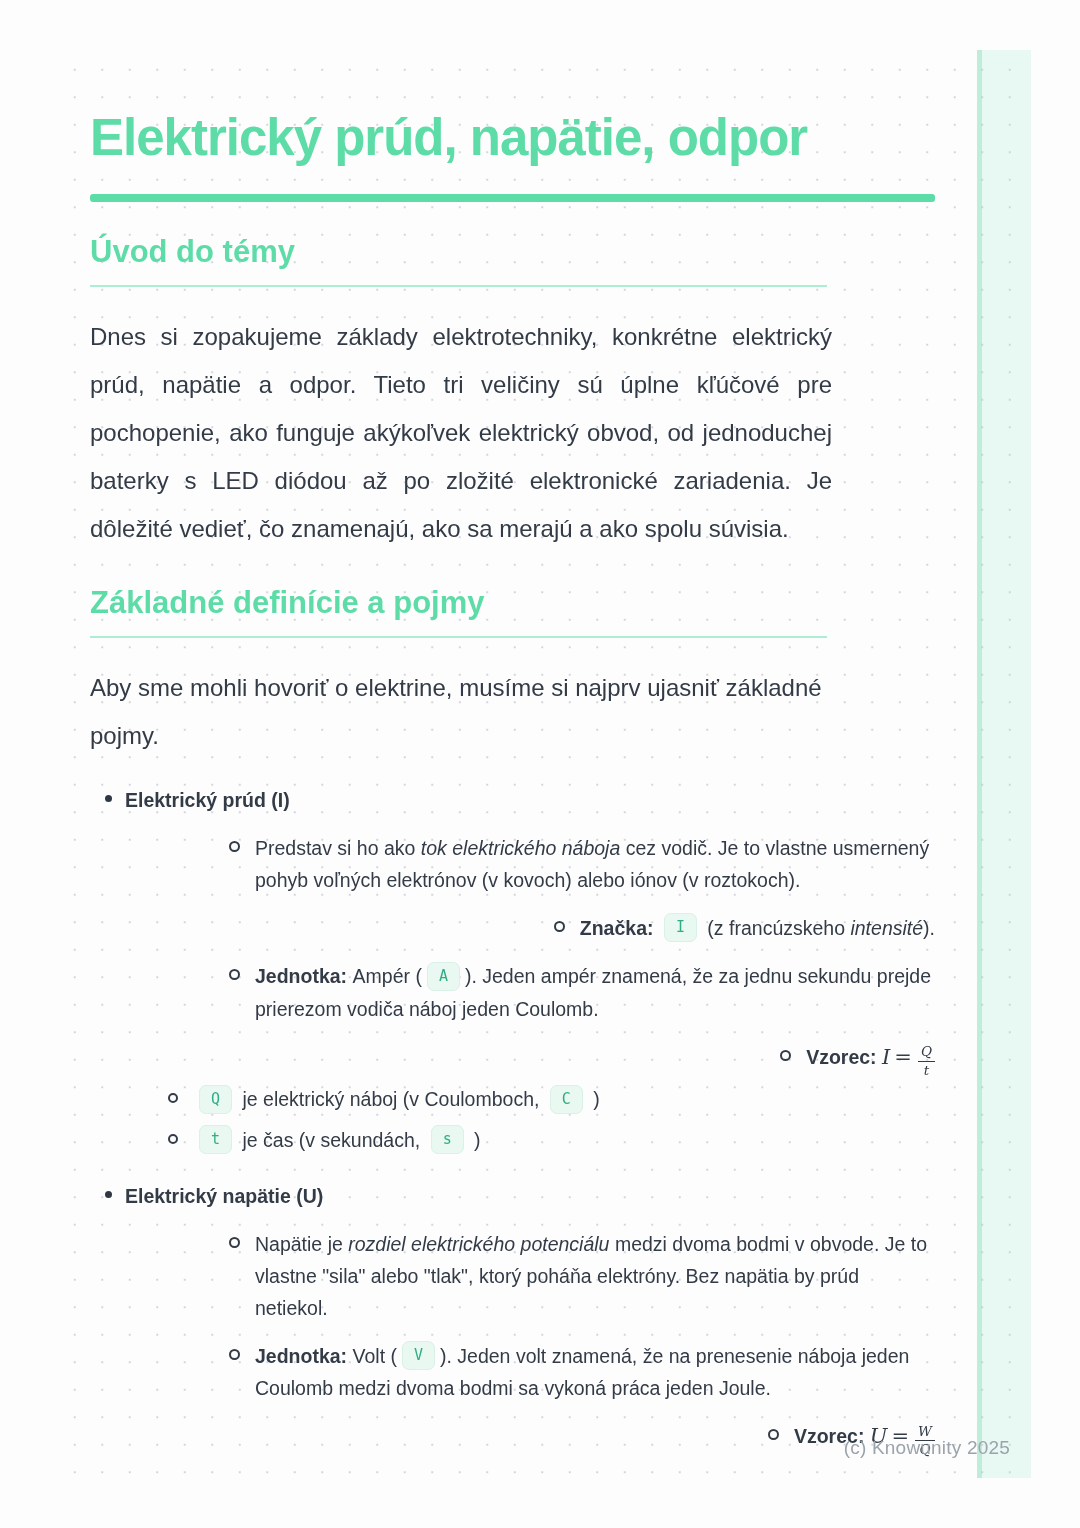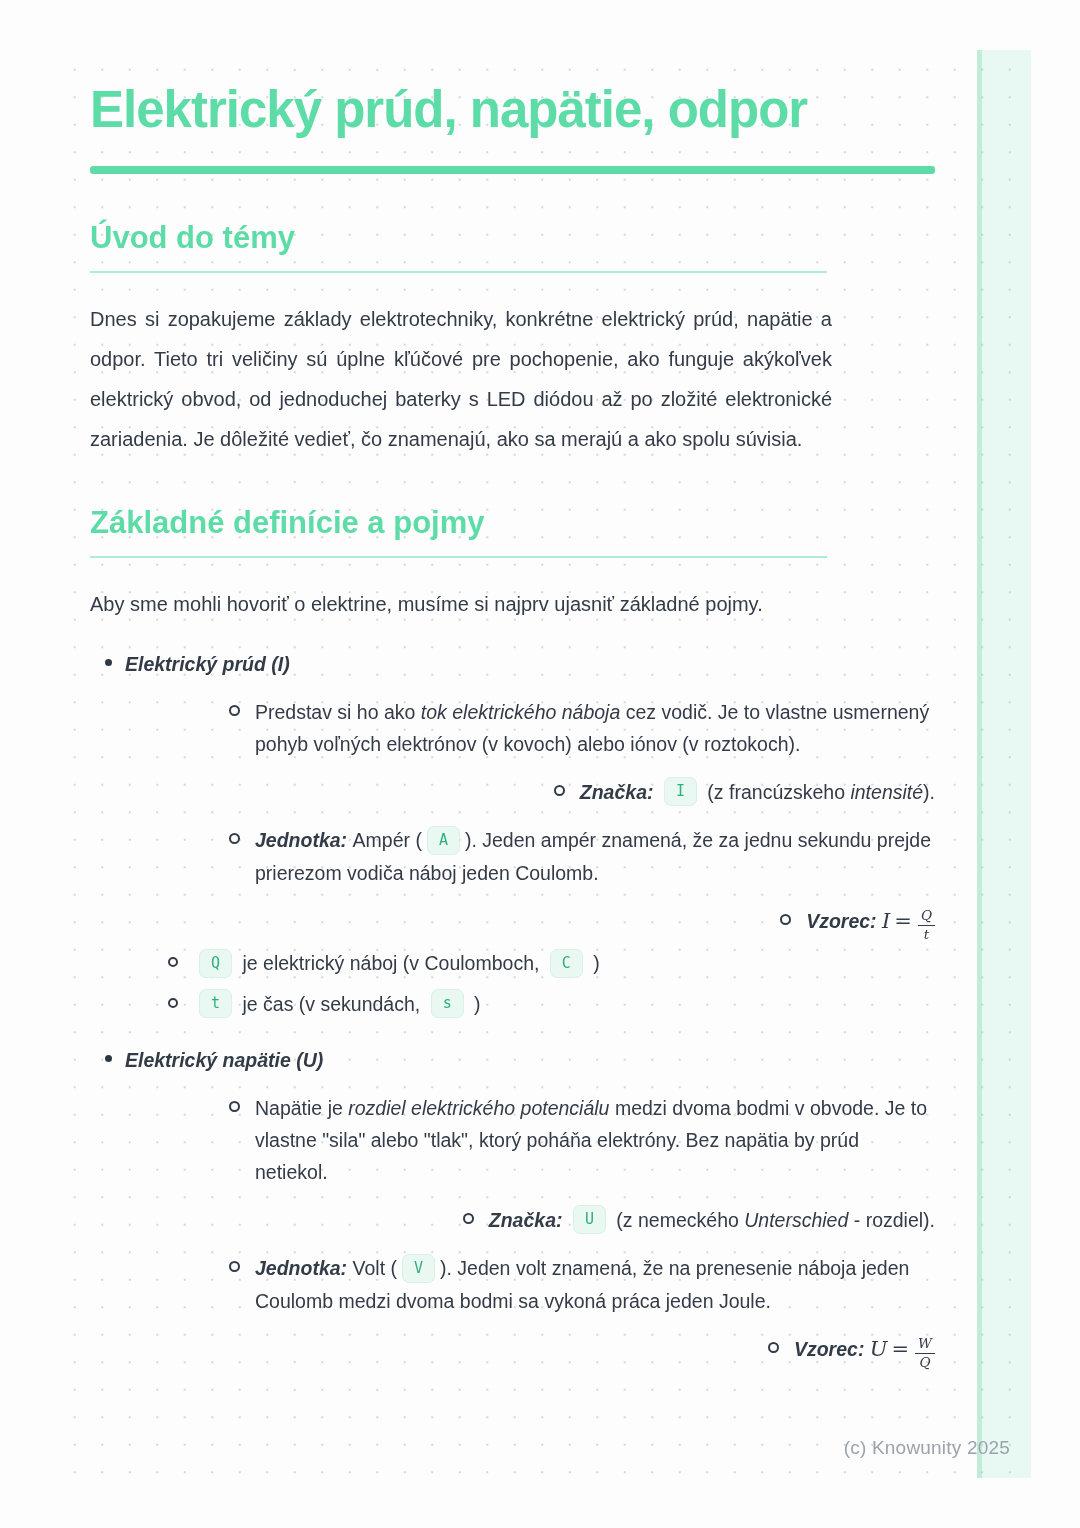--- a/index.html
+++ b/index.html
@@ -19,50 +19,50 @@
     background-position:6px 6px;
   }
 
   .accent-bar {
     position:absolute; left:977px; top:50px; width:54px; height:1428px;
     background:rgba(150,228,195,0.20);
     border-left:5px solid rgba(118,214,176,0.35);
     box-sizing:border-box;
   }
 
-  .content { position:absolute; left:90px; top:80px; width:845px; }
+  .content { position:absolute; left:90px; top:108px; width:845px; }
 
   h1 {
     margin:0; font-size:51px; line-height:60px; font-weight:800;
     letter-spacing:-1px; color:#5edca7; white-space:nowrap;
   }
   .rule-thick { height:8px; width:845px; background:#5edca7; border-radius:3px; margin-top:26px; }
 
-  h2 { margin:46px 0 0 0; font-size:31px; line-height:36px; font-weight:800; color:#5edca7; }
+  h2 { margin:32px 0 0 0; font-size:31px; line-height:36px; font-weight:800; color:#5edca7; }
   .rule-thin { height:2px; width:737px; background:#abeed3; margin-top:15px; }
 
-  .para { margin:26px 16px 0 0; font-size:20px; line-height:40px; width:742px; }
+  .para { margin:26px 16px 0 0; font-size:24px; line-height:48px; width:742px; }
   .justify { text-align:justify; }
 
   .list { margin-top:4px; }
   .li { display:flex; align-items:flex-start; }
   .li-content { font-size:19.5px; line-height:32px; }
   .level1 { margin-top:24px; }
   .level1 .li-content { font-weight:700; }
   .level2 { margin-top:16px;justify-content:flex-end; }
   .level2 .li-content { max-width:680px; }
   .level3 { margin-top:8px;text-align:center; }
   .level3 .li-content { max-width:640px; }
 
   .marker { box-sizing:content-box; border-radius:50%; }
   .m1 { flex:0 0 7px; width:7px; height:7px; background:#2f3842; margin:11px 13px 0 15px; }
   .m2 { flex:0 0 7px; width:7px; height:7px; border:2px solid #333b47; margin:9px 15px 0 45px; }
   .m3 { flex:0 0 6px; width:6px; height:6px; border:2px solid #333b47; margin:10px 16px 0 78px; }
 
-  strong { font-weight:700;font-style:italic; }
+  strong { font-weight:700; }
   em { font-style:italic; }
 
   .badge {
     display:inline-block; font-family:"DejaVu Sans Mono", monospace;
     font-size:15px; line-height:1; color:#2fae85;
     background:#e9f8f1; border:1px solid #d9f1e6; border-radius:7px;
     padding:6px 11px; margin:0 5px; vertical-align:middle;
     position:relative; top:-2px;
   }
 
@@ -136,24 +136,20 @@
         <div class="li level1">
           <span class="marker m1"></span>
           <span class="li-content"><strong>Elektrický napätie (U)</strong></span>
         </div>
         <div class="li level2">
           <span class="marker m2"></span>
           <span class="li-content">Napätie je <em>rozdiel elektrického potenciálu</em> medzi dvoma bodmi v obvode. Je to vlastne "sila" alebo "tlak", ktorý poháňa elektróny. Bez napätia by prúd netiekol.</span>
         </div>
         <div class="li level2">
           <span class="marker m2"></span>
-          <span class="li-content"><strong>Značka: </strong><code class="badge">U</code> (z nemeckého <em>Unterschied</em> - rozdiel).</span>
-        </div>
-        <div class="li level2">
-          <span class="marker m2"></span>
           <span class="li-content"><strong>Jednotka: </strong>Volt (<code class="badge">V</code>). Jeden volt znamená, že na prenesenie náboja jeden Coulomb medzi dvoma bodmi sa vykoná práca jeden Joule.</span>
         </div>
         <div class="li level2">
           <span class="marker m2"></span>
           <span class="li-content"><strong>Vzorec: </strong><span class="math"><span class="mvar">U</span><span class="meq">=</span><span class="frac">
                 <span class="num">W</span>
                 <span class="den">Q</span>
               </span></span></span>
         </div>
       </div>

